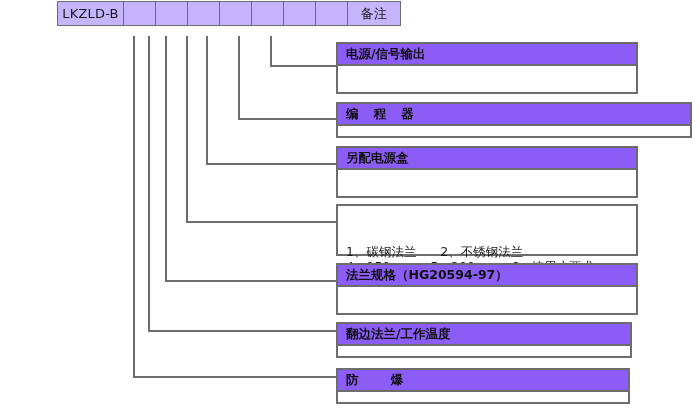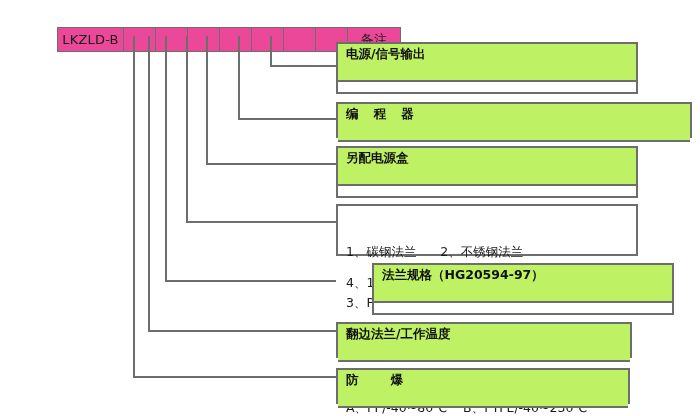--- a/index.html
+++ b/index.html
@@ -19,26 +19,26 @@
   #stage {
     position: absolute;
     left: 0; top: 0;
     width: 700px; height: 416px;
   }
 
   
   .code-table {
     position: absolute;
     left: 57px;
-    top: 27px;
+    top: 1px;
     height: 25px;
     display: flex;
     border: 1px solid #6d6d6d;
     box-sizing: border-box;
-    background: #ec4899;
+    background: #c4b5fd;
   }
   .code-cell {
     border-right: 1px solid #6d6d6d;
     box-sizing: border-box;
     display: flex;
     align-items: center;
     justify-content: center;
     font-size: 13px;
     letter-spacing: .2px;
     color: #1a1a1a;
@@ -58,25 +58,25 @@
   .ln.h { height: 2px; }
 
   
   .spec {
     position: absolute;
     border: 2px solid #6d6d6d;
     box-sizing: border-box;
     background: #ffffff;
   }
   .spec-head {
-    background: #bef264;
+    background: #8b5cf6;
     border-bottom: 2px solid #6d6d6d;
     font-weight: bold;
     font-size: 12.5px;
-    padding: 2px 0 18px 8px;
+    padding: 2px 0 2px 8px;
     line-height: 16px;
     color: #111;
     white-space: nowrap;
   }
   .spec-body {
     padding: 3px 0 3px 8px;
     font-size: 12.5px;
     line-height: 17px;
     color: #1a1a1a;
     white-space: pre;
@@ -147,21 +147,21 @@
     </div>
   </div>
 
   <div class="spec" style="left:336px; top:204px; width:302px; height:52px;">
     <div class="spec-body">
       <div class="row">1、碳钢法兰      2、不锈钢法兰</div>
       <div class="row">3、PP 翻边法兰  4、PTFE 翻边法兰</div>
     </div>
   </div>
 
-  <div class="spec" style="left:336px; top:263px; width:302px; height:52px;margin-left:36px;">
+  <div class="spec" style="left:336px; top:263px; width:302px; height:52px;">
     <div class="spec-head">法兰规格（HG20594-97）</div>
     <div class="spec-body">
       <div class="row">1、DN50 PN1.6,     2、DN80 PN1.6</div>
       <div class="row">3、DN100 PN1.6,   4、DN150 PN1.6</div>
     </div>
   </div>
 
   <div class="spec" style="left:336px; top:322px; width:296px; height:36px;">
     <div class="spec-head">翻边法兰/工作温度</div>
     <div class="spec-body">

